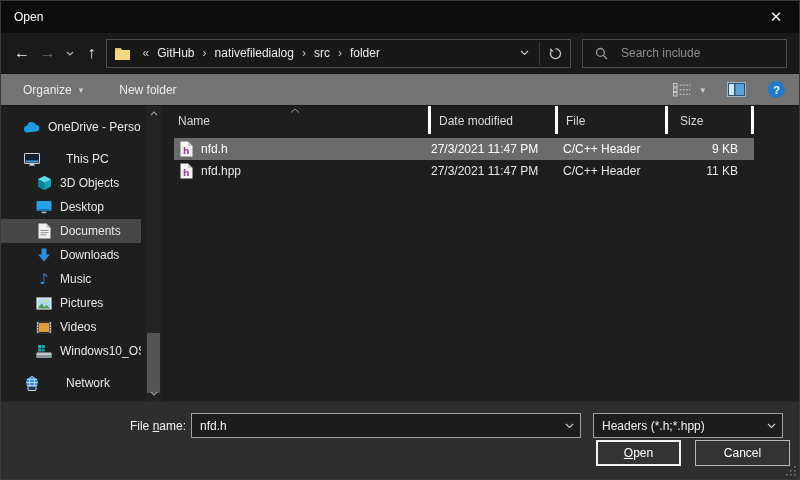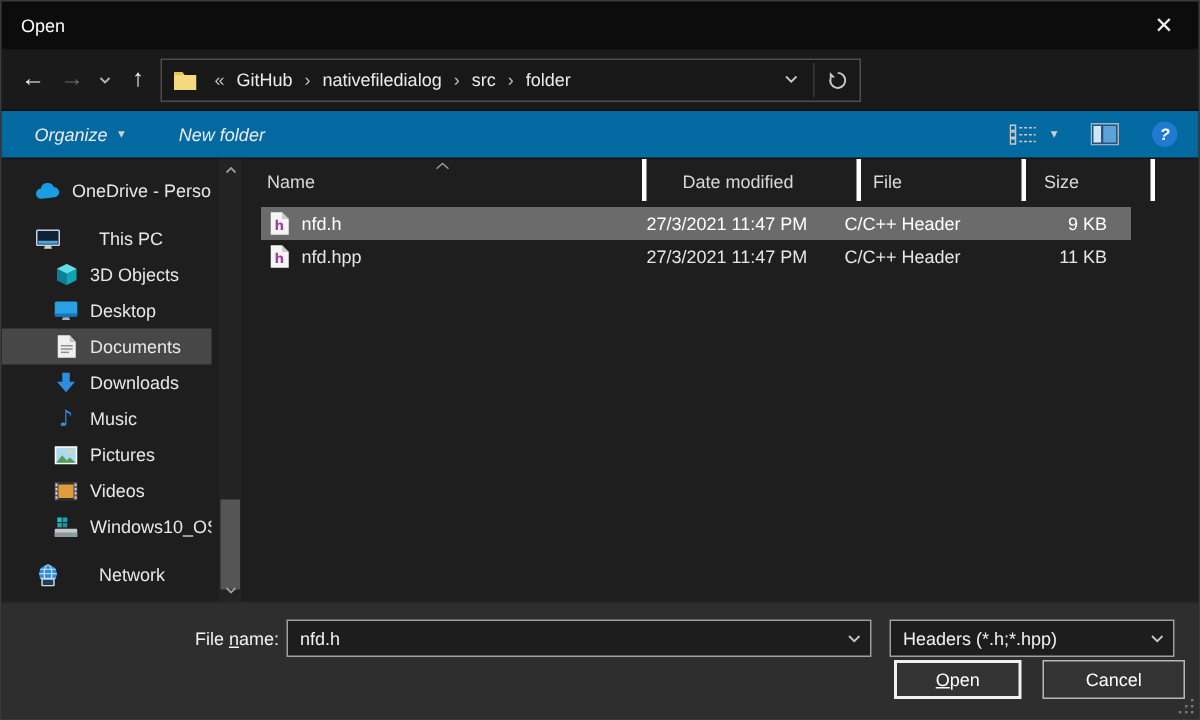--- a/index.html
+++ b/index.html
@@ -28,21 +28,21 @@
   .addr-right{display:flex;align-items:stretch;height:100%;}
   .addr-btn{width:30px;display:flex;align-items:center;justify-content:center;}
   .addr-divider{width:1px;background:#3a3a3a;margin:2px 0;}
   .searchbox{flex:1;height:29px;box-sizing:border-box;border:1px solid #4d4d4d;background:#181818;
     margin-left:11px;display:flex;align-items:center;padding:0 8px 0 12px;}
   .searchbox input{flex:1;background:transparent;border:none;outline:none;color:#e8e8e8;
     font-family:inherit;font-size:12px;margin-left:11px;}
   .searchbox input::placeholder{color:#8c8c8c;}
 
   
-  .toolbar{flex:0 0 31px;background:#0369a1;border-bottom:1px solid #141414;display:flex;align-items:center;font-style:italic;}
+  .toolbar{flex:0 0 31px;background:#737373;border-bottom:1px solid #141414;display:flex;align-items:center;}
   .tool-item{display:flex;align-items:center;color:#ececec;}
   .organize{margin-left:22px;}
   .organize .drop{margin-left:7px;font-size:9px;color:#cfcfcf;}
   .newfolder{margin-left:36px;}
   .tool-right{margin-left:auto;margin-right:14px;display:flex;align-items:center;}
   .tool-right .ic{display:flex;align-items:center;}
   .view-chevron{margin-left:9px;font-size:9px;color:#cfcfcf;}
   .pane-icon{margin-left:22px;}
   .help-icon{margin-left:22px;width:17px;height:17px;border-radius:50%;background:#1f7ad0;color:#fff;
     font-weight:bold;font-size:11px;display:flex;align-items:center;justify-content:center;}
@@ -59,21 +59,21 @@
   .side-scrollbar{position:absolute;top:0;right:0;bottom:0;width:15px;background:#232323;}
   .sb-arrow{position:absolute;left:0;width:15px;height:13px;display:flex;align-items:center;justify-content:center;}
   .sb-arrow.up{top:1px;}
   .sb-arrow.down{bottom:1px;}
   .sb-thumb{position:absolute;left:1px;right:1px;top:227px;height:60px;background:#555555;}
 
   .listpane{flex:1;display:flex;flex-direction:column;min-width:0;}
   .listheader{flex:0 0 28px;display:flex;color:#d8d8d8;}
   .hcell{box-sizing:border-box;border-right:3px solid #ffffff;padding:8px 0 0 8px;position:relative;}
   .h-name{width:270px;padding-left:17px;}
-  .h-date{width:127px;margin-left:16px;}
+  .h-date{width:127px;}
   .h-type{width:110px;}
   .h-size{width:86px;padding-left:12px;}
   .sort-caret{position:absolute;top:2px;left:50%;transform:translateX(-50%);line-height:0;}
   .rows{margin-top:4px;}
   .frow{display:flex;align-items:center;height:22px;margin-left:13px;width:580px;color:#e6e6e6;}
   .frow.selected{background:#6b6b6b;color:#ffffff;}
   .c-name{width:257px;box-sizing:border-box;display:flex;align-items:center;padding-left:6px;overflow:hidden;}
   .c-name .ic{width:13px;flex:0 0 13px;margin-right:8px;display:flex;align-items:center;}
   .c-date{width:127px;box-sizing:border-box;}
   .c-type{width:110px;box-sizing:border-box;padding-left:5px;}
@@ -151,20 +151,27 @@
         <div class="addr-divider"></div>
         <div class="addr-btn">
           <svg width="13" height="13" viewBox="0 0 13 13">
               <path d="M6.5 1.6a5 5 0 1 1-4.6 3" fill="none" stroke="#c8c8c8" stroke-width="1.3"></path>
               <path d="M1.2 1v3.6h3.6z" fill="#c8c8c8"></path>
             </svg>
         </div>
       </div>
     </div>
 
+    <div class="searchbox">
+      <svg width="13" height="13" viewBox="0 0 13 13">
+          <circle cx="5.4" cy="5.4" r="3.9" fill="none" stroke="#9a9a9a" stroke-width="1.3"></circle>
+          <path d="M8.4 8.4L12 12" stroke="#9a9a9a" stroke-width="1.3"></path>
+        </svg>
+      <input placeholder="Search include" style="">
+    </div>
   </div>
 
   <div class="toolbar">
     <div class="tool-item organize">
       <span>Organize</span>
       <span class="drop">▾</span>
     </div>
     <div class="tool-item newfolder">
       <span>New folder</span>
     </div>

